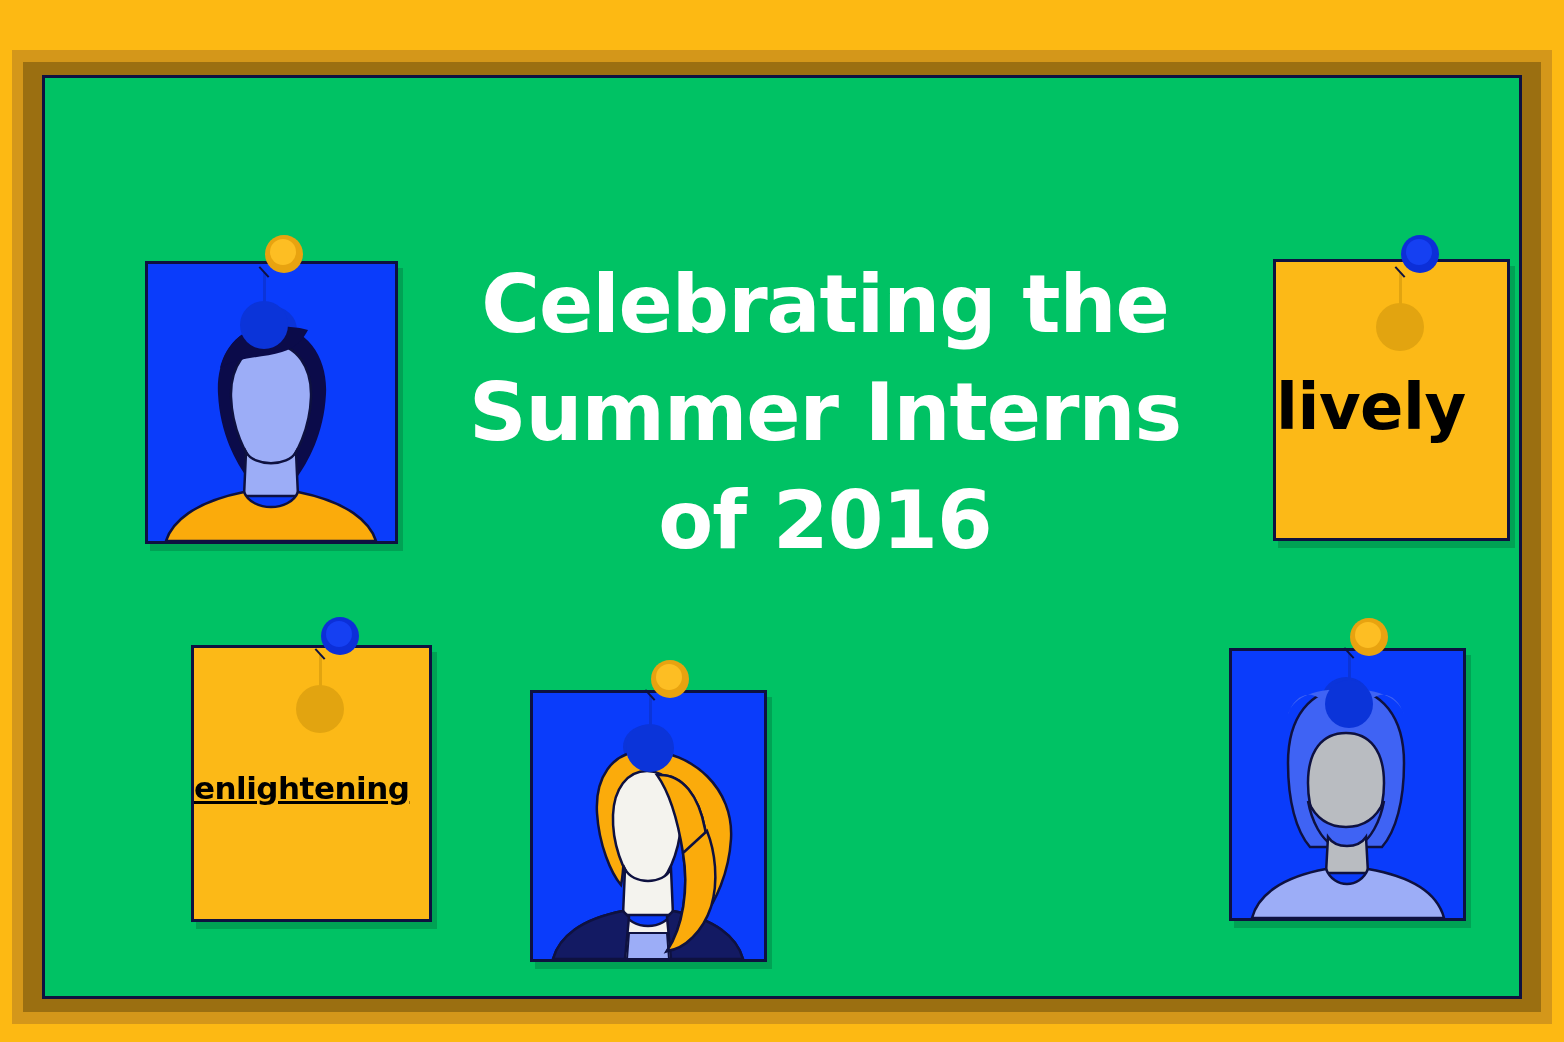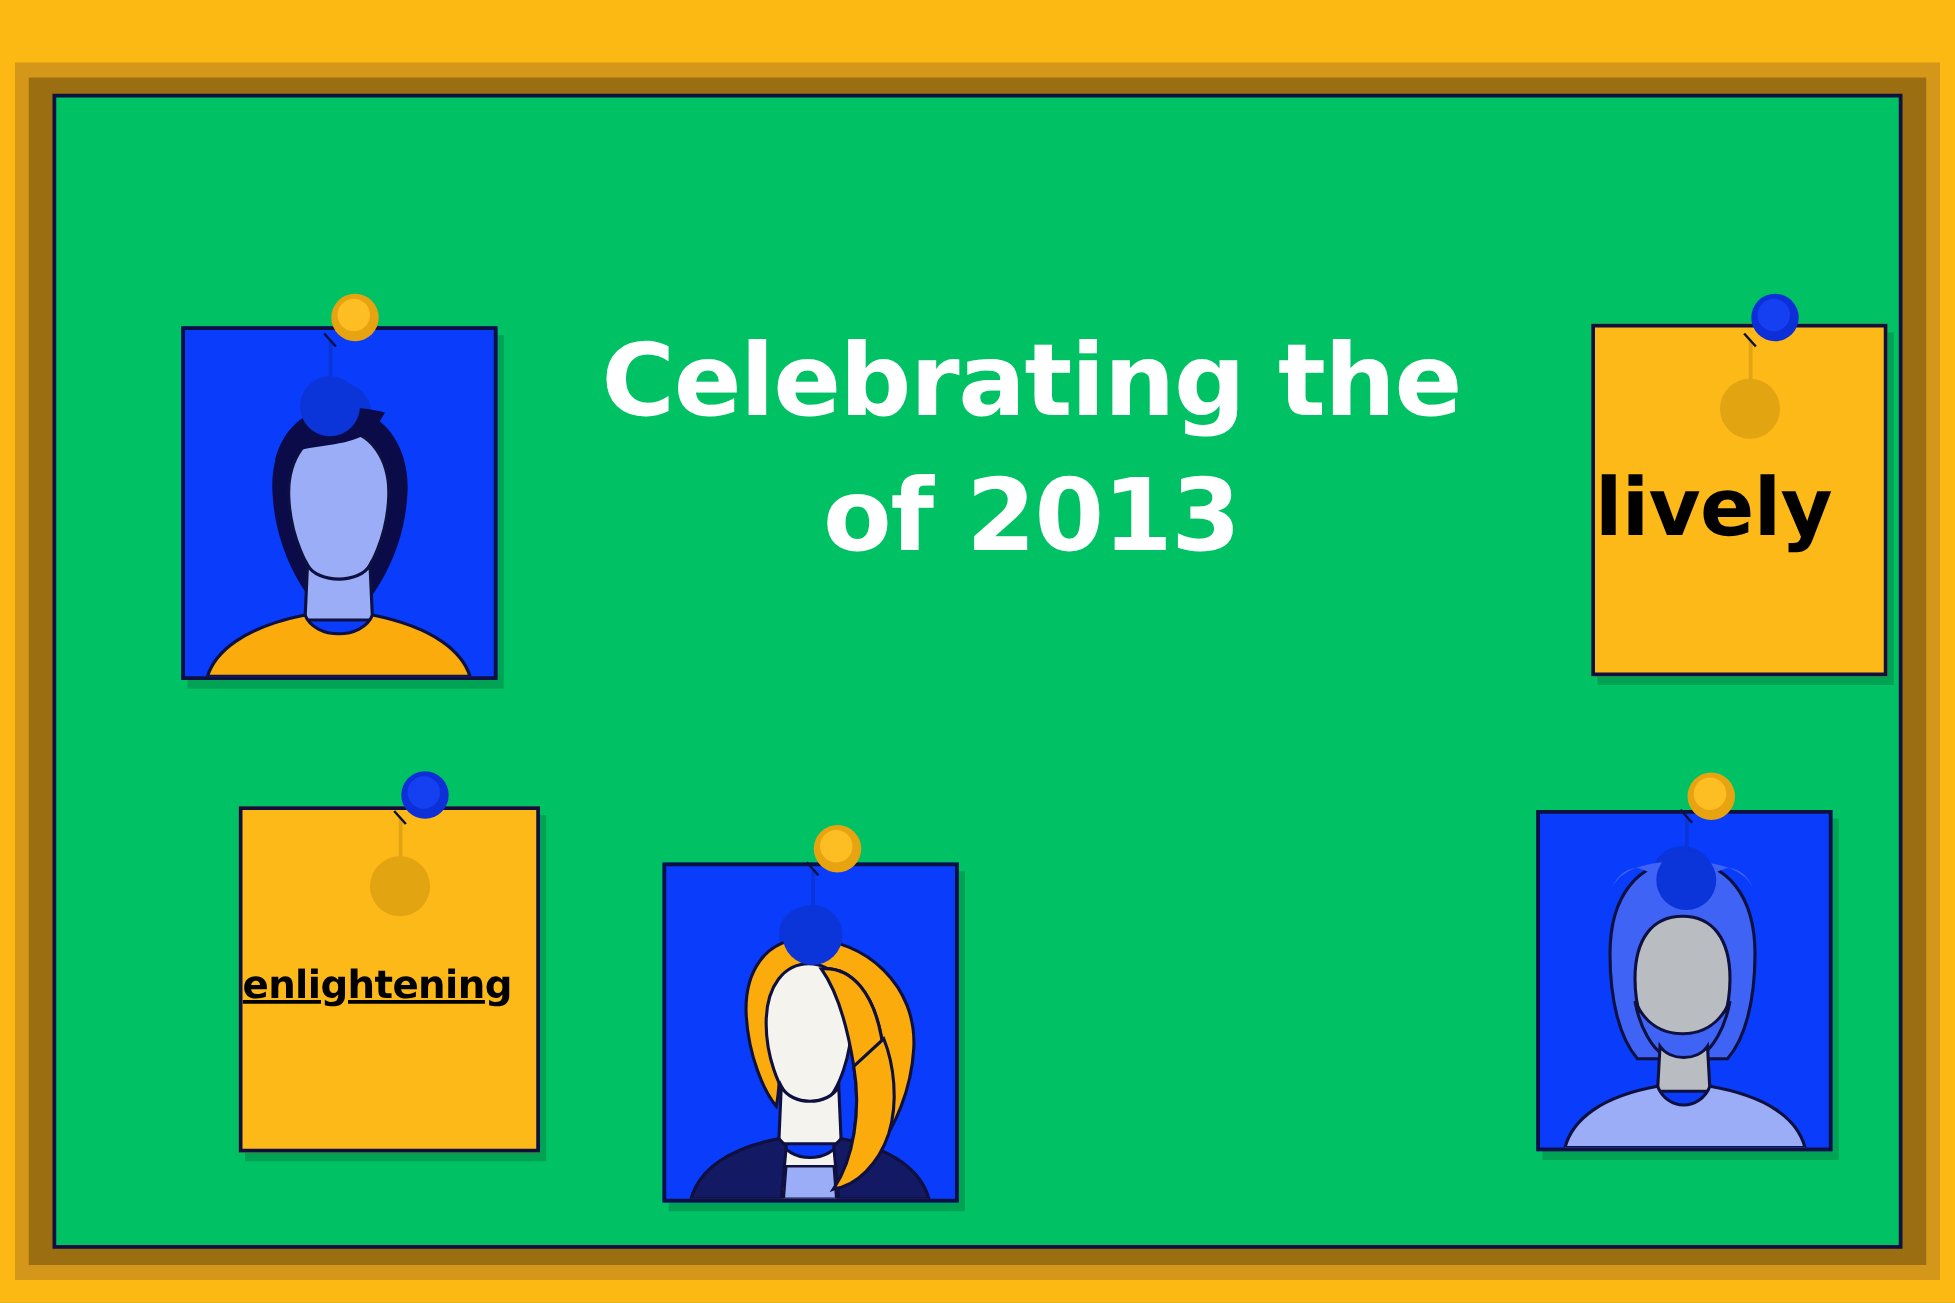--- a/index.html
+++ b/index.html
@@ -139,21 +139,22 @@
 <body>
 
 <div id="poster">
   <div class="frame-gold">
     <div class="frame-olive">
       <div class="frame-inner-line">
         <div class="board">
 
           <div id="title">
             <span class="line">Celebrating the</span>
-            <span class="line">of 2013</span>
+            <span class="line">Summer Interns</span>
+            <span class="line">of 2016</span>
           </div>
 
           <div class="pinned" id="photo-1">
             <div class="card photo">
               <svg class="portrait" viewBox="0 0 247 277" preserveAspectRatio="none">
                 <ellipse cx="123" cy="66" rx="26" ry="24" fill="#0B34D9"></ellipse>
                 <path d="M123 62 C85 62 68 96 70 130 C72 170 88 198 100 215 L148 215 C160 198 176 170 178 130 C180 96 161 62 123 62 Z" fill="#0B0B4A"></path>
                 <path d="M123 80 C97 80 82 104 83 133 C84 163 97 193 110 203 C116 208 130 208 136 203 C149 193 162 163 163 133 C164 104 149 80 123 80 Z" fill="#9CADF7" stroke="#0E1140" stroke-width="2.5"></path>
                 <path d="M98 188 L96 232 L150 232 L148 188 C140 203 106 203 98 188 Z" fill="#9CADF7" stroke="#0E1140" stroke-width="2.5"></path>
                 <path d="M96 228 C46 238 24 258 18 277 L228 277 C222 258 200 238 150 228 C142 248 104 248 96 228 Z" fill="#FBAB0B" stroke="#0E1140" stroke-width="2.5"></path>

